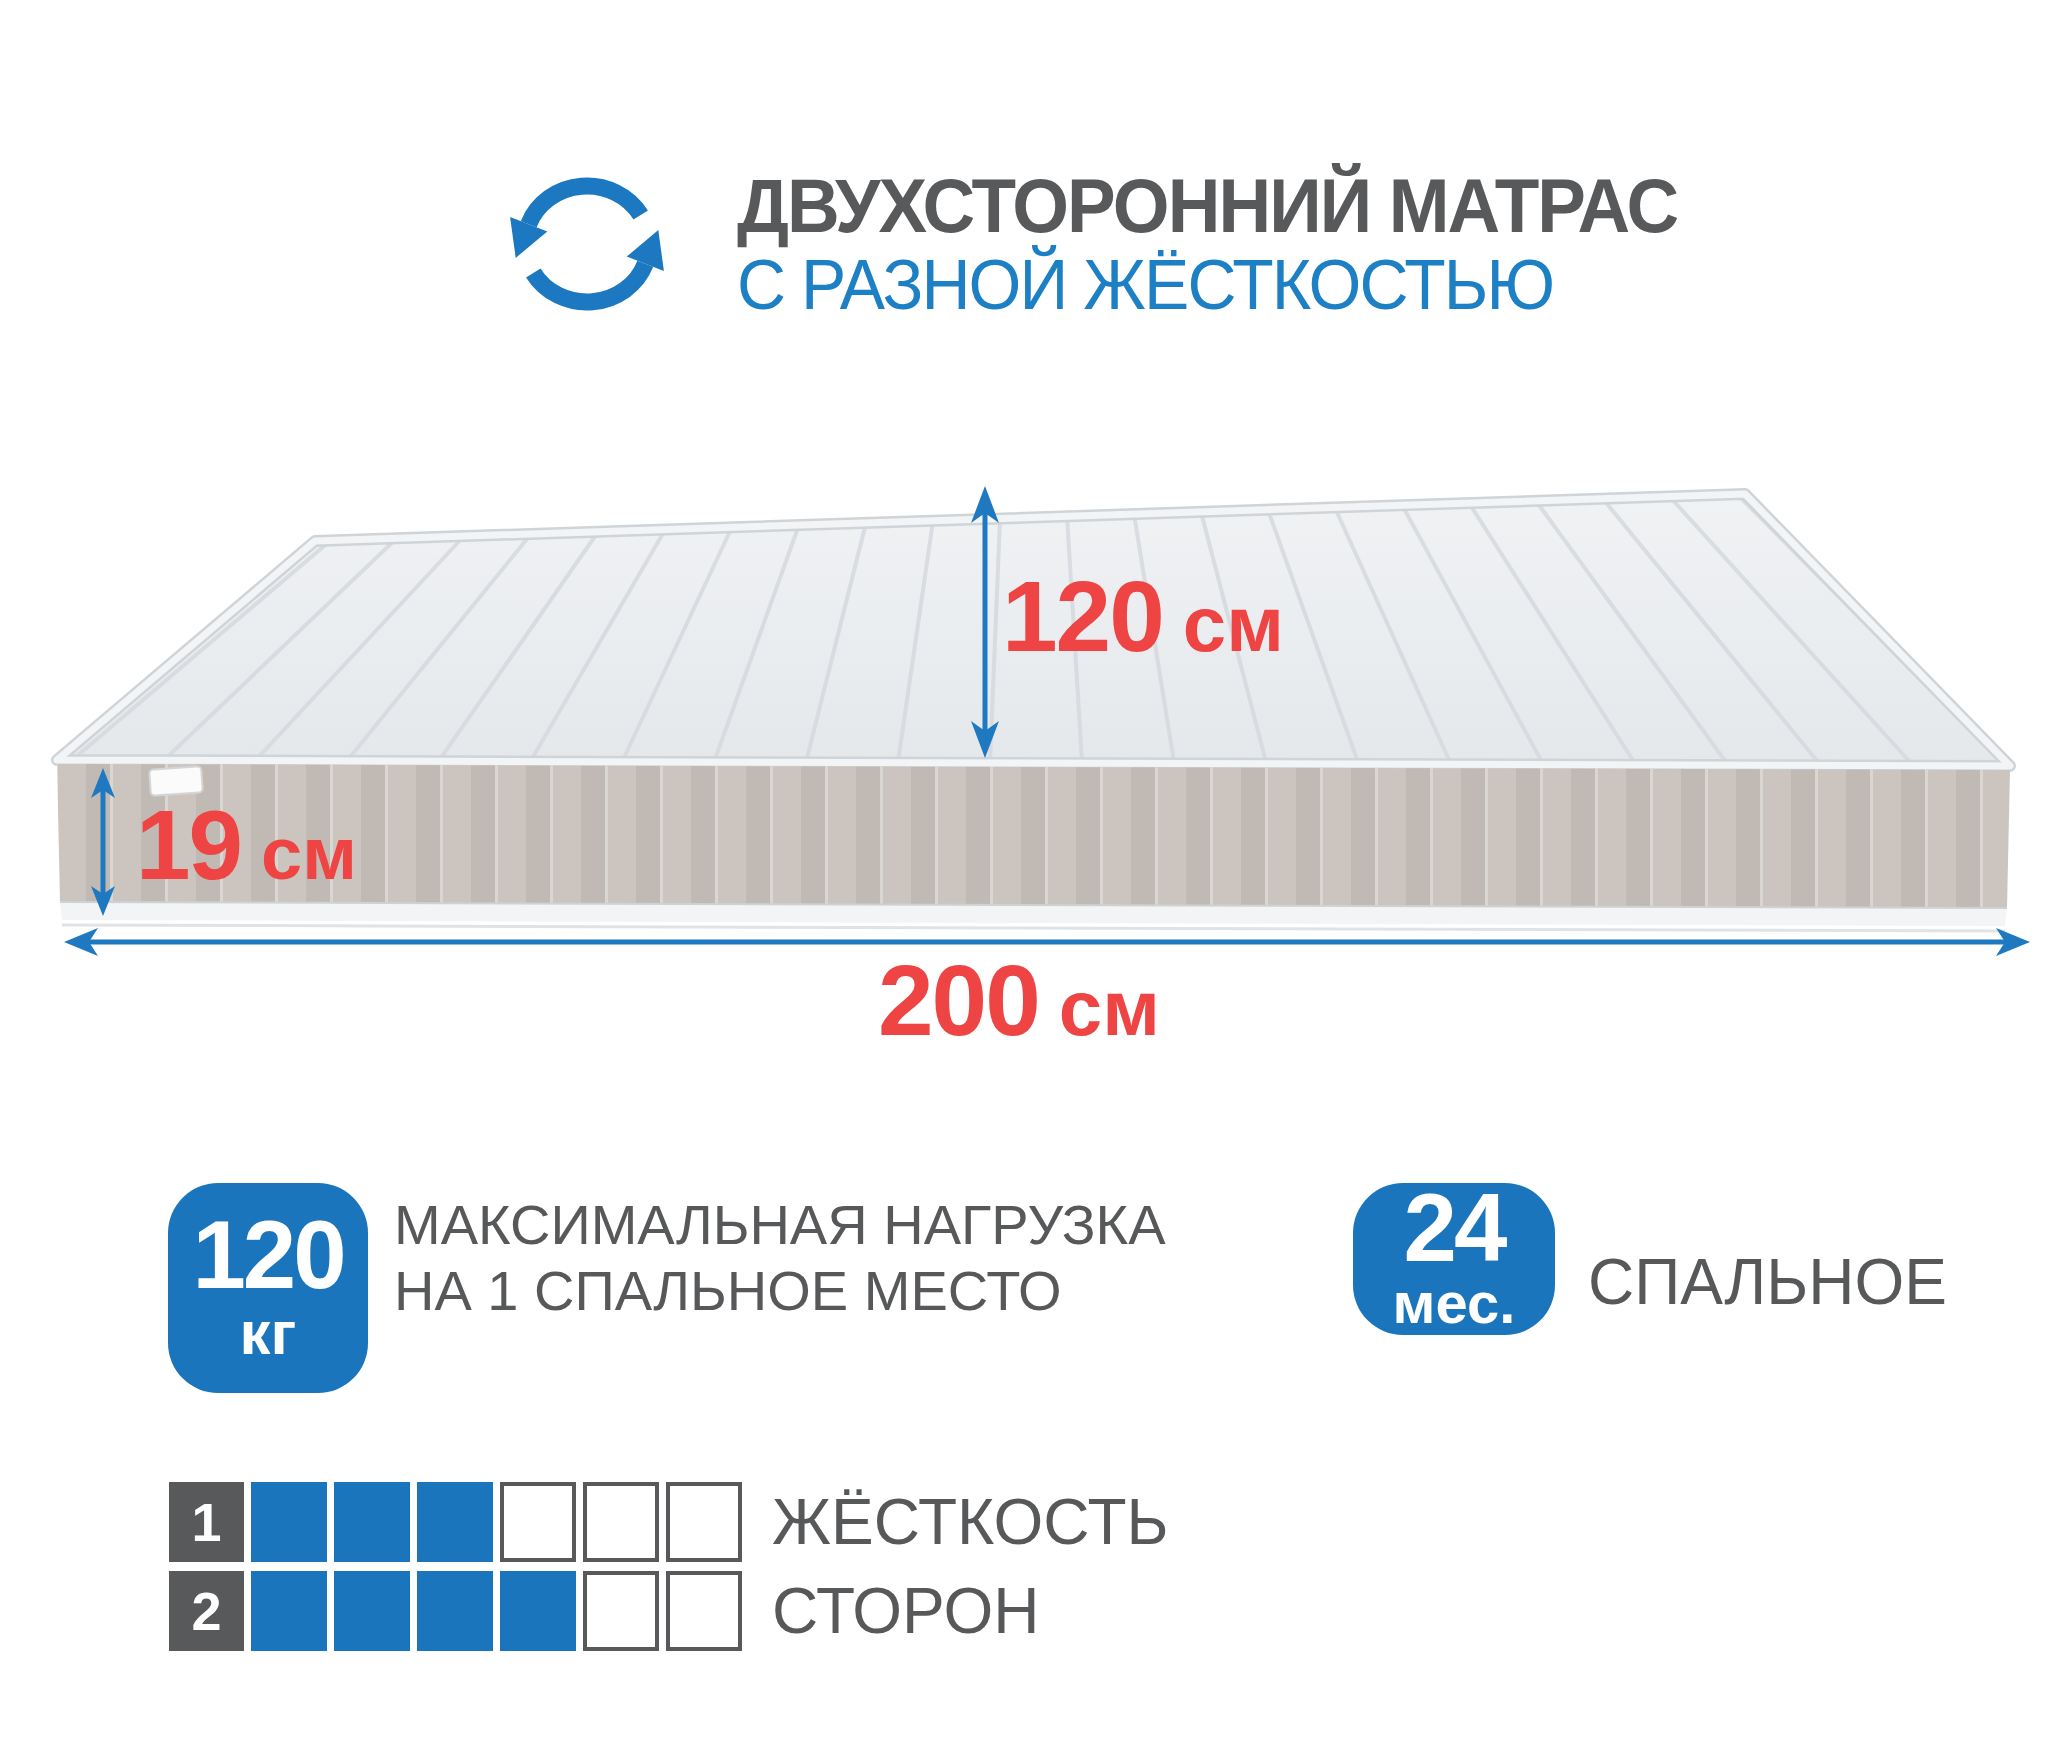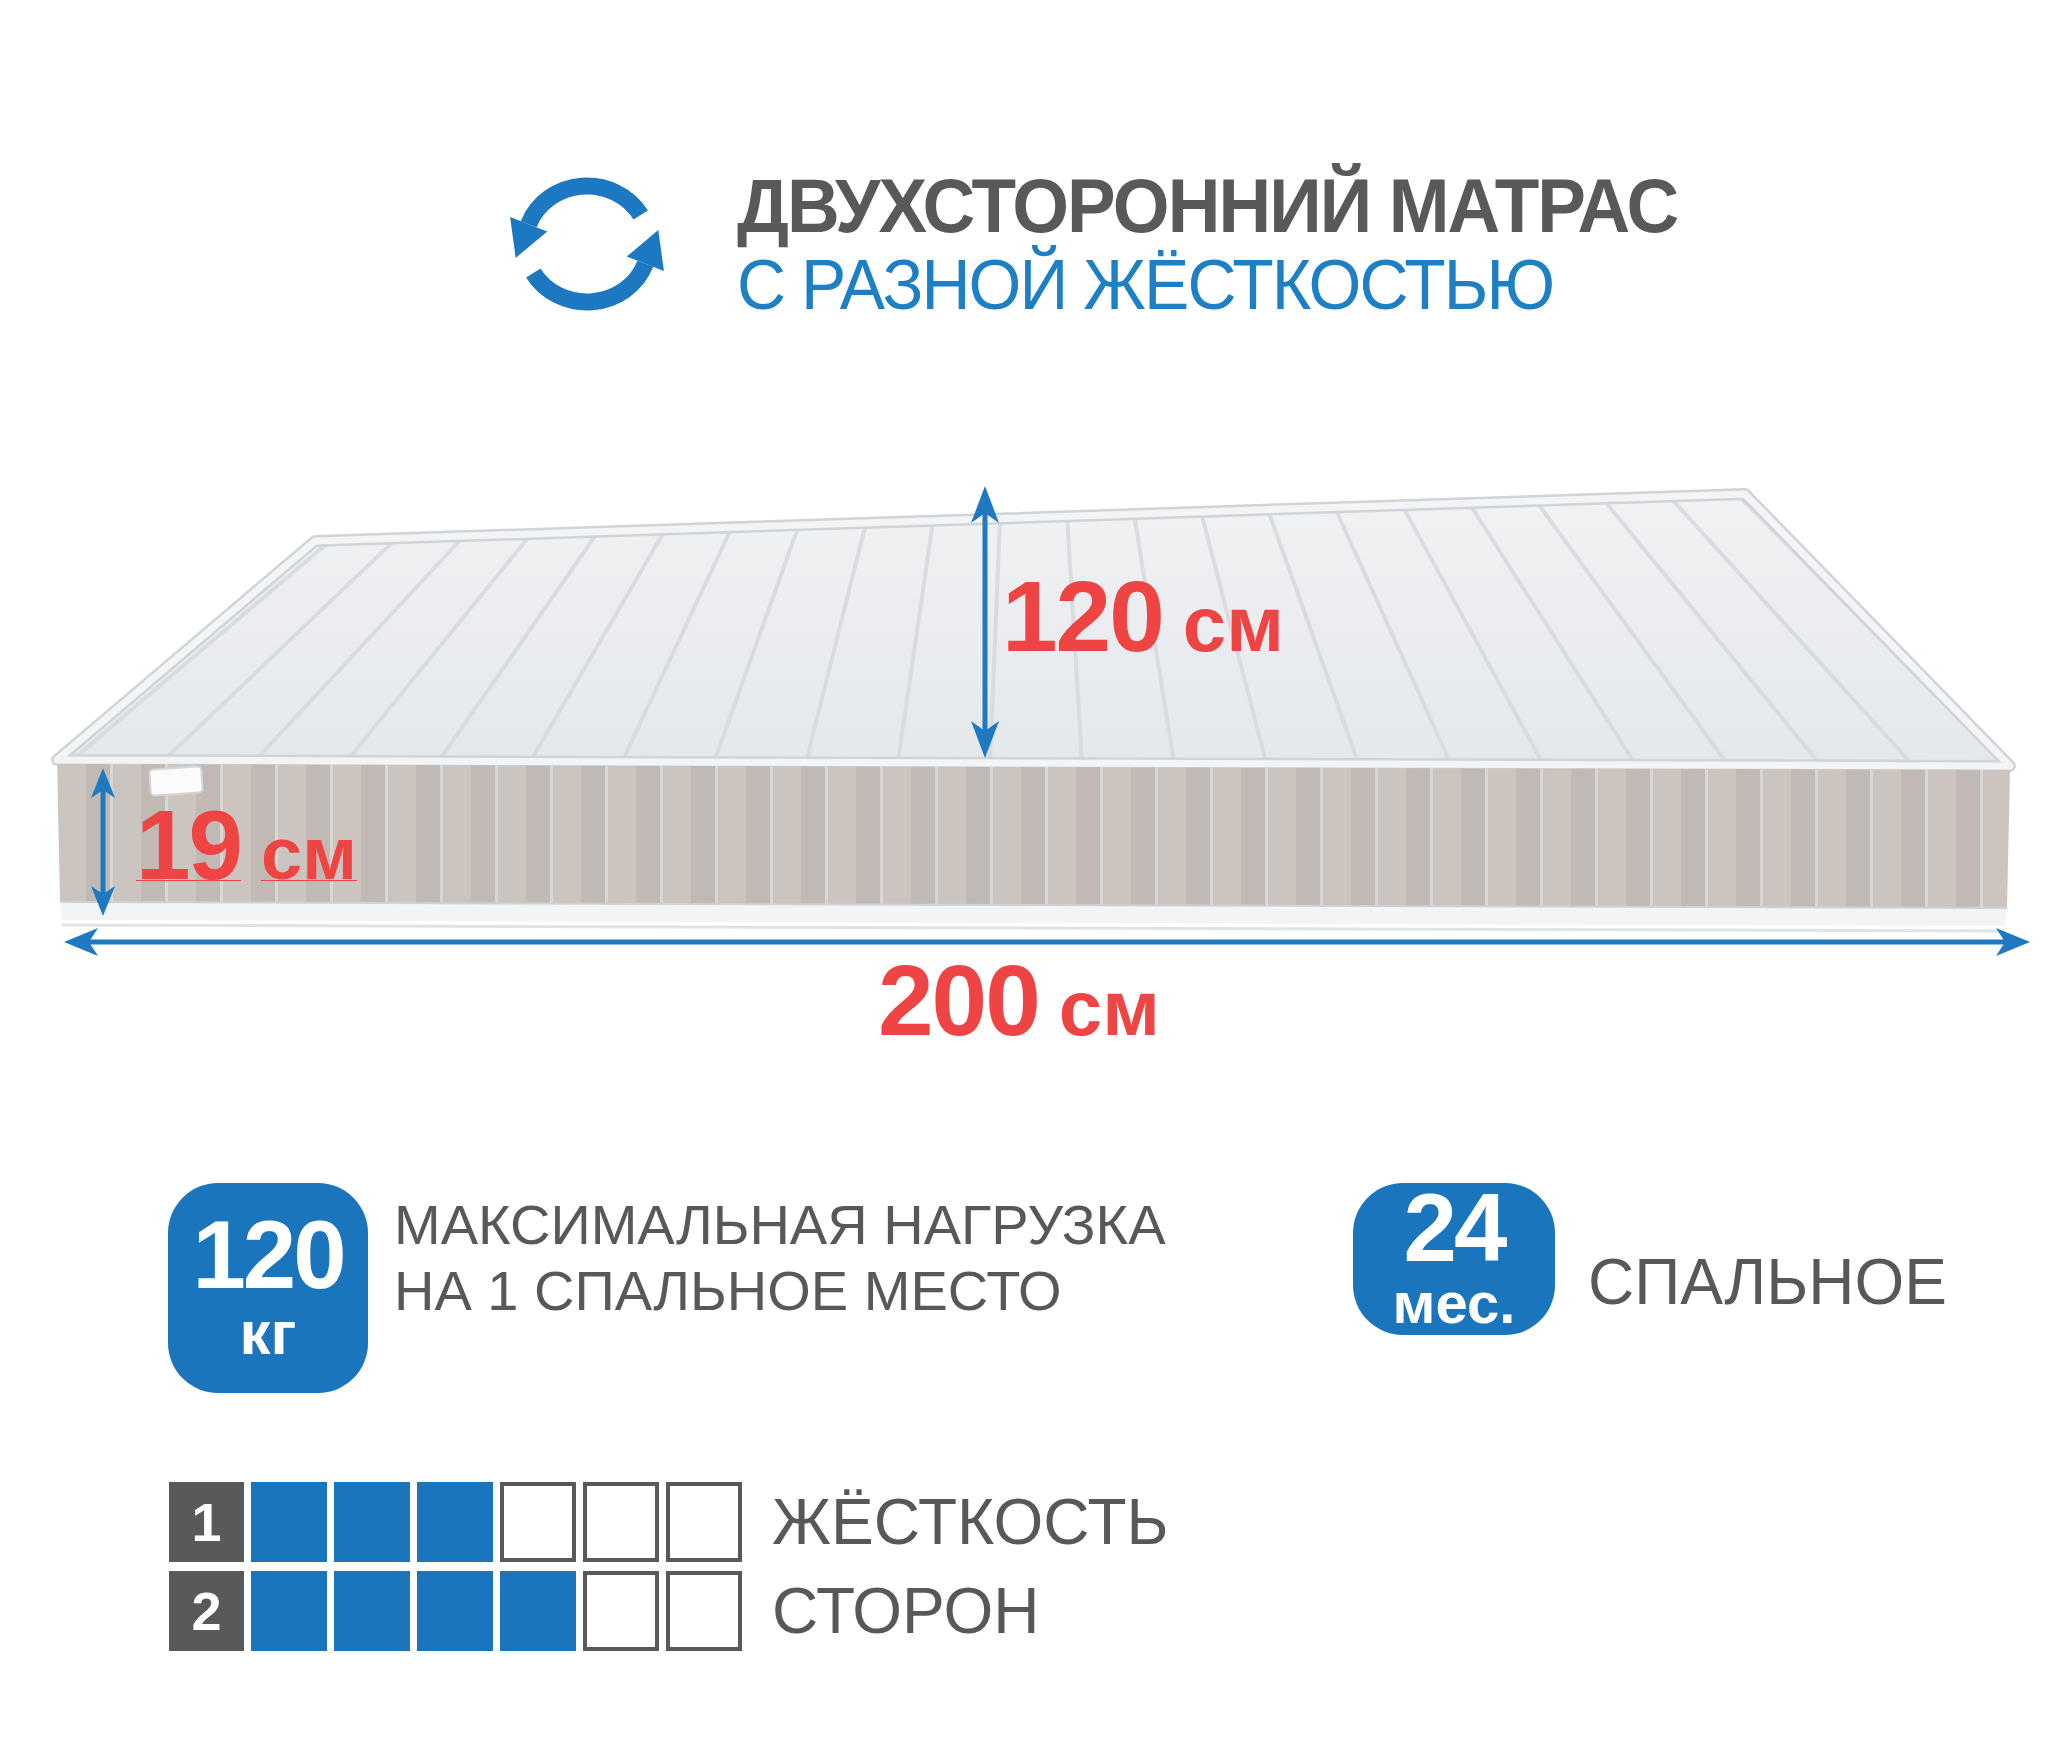--- a/index.html
+++ b/index.html
@@ -15,21 +15,21 @@
   }
   #title2{
     left:737px;top:250px;font-size:70px;font-weight:400;color:#1d80c4;
     letter-spacing:-2px;white-space:nowrap;line-height:1;transform:scaleX(.97);transform-origin:left top;
   }
   
   .dim{color:#ef4444;font-weight:bold;white-space:nowrap;line-height:1;}
   .dim .num{font-size:100px;letter-spacing:-2px;}
   .dim .unit{font-size:78px;margin-left:20px;}
   #dim-width{left:1002px;top:566px;}
-  #dim-height{left:136px;top:796px;text-decoration:underline;}
+  #dim-height{left:136px;top:796px;}
   #dim-height .num{font-size:98px;}
   #dim-height .unit{font-size:74px;}
   #dim-length{left:878px;top:950px;}
   
   .badge{
     background:#1b75bc;border-radius:50px;color:#ffffff;
     display:flex;flex-direction:column;align-items:center;justify-content:center;
     text-align:center;
   }
   #badge-load{left:168px;top:1183px;width:200px;height:210px;}

